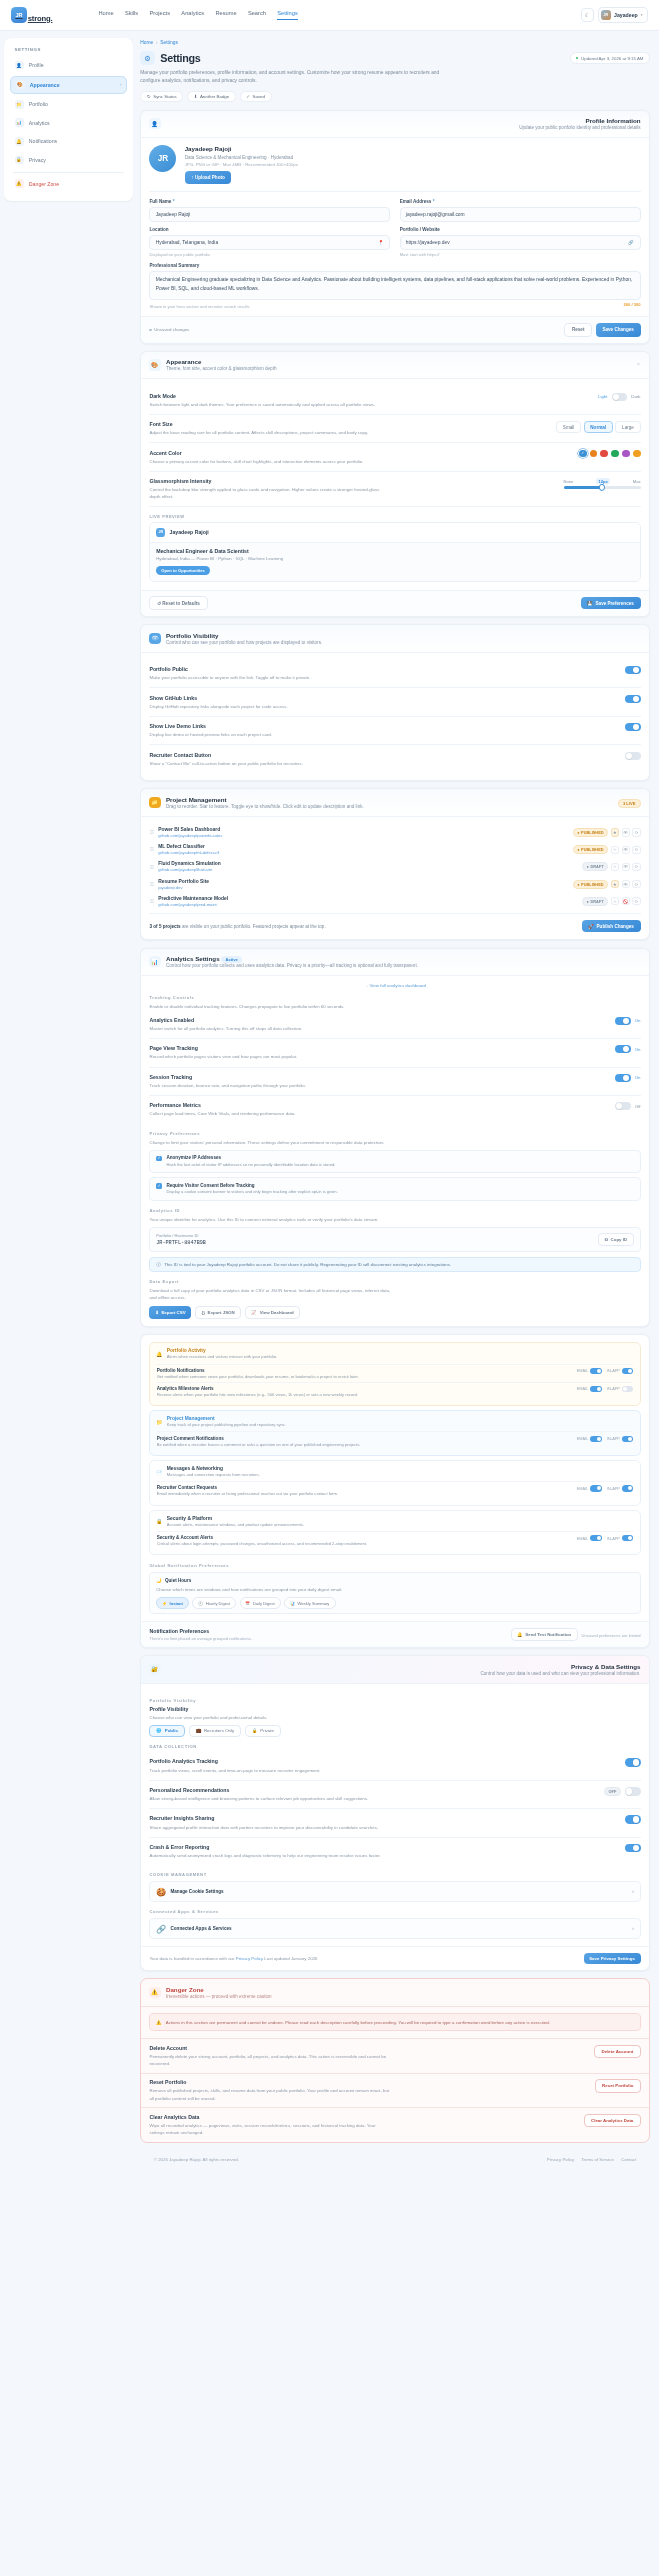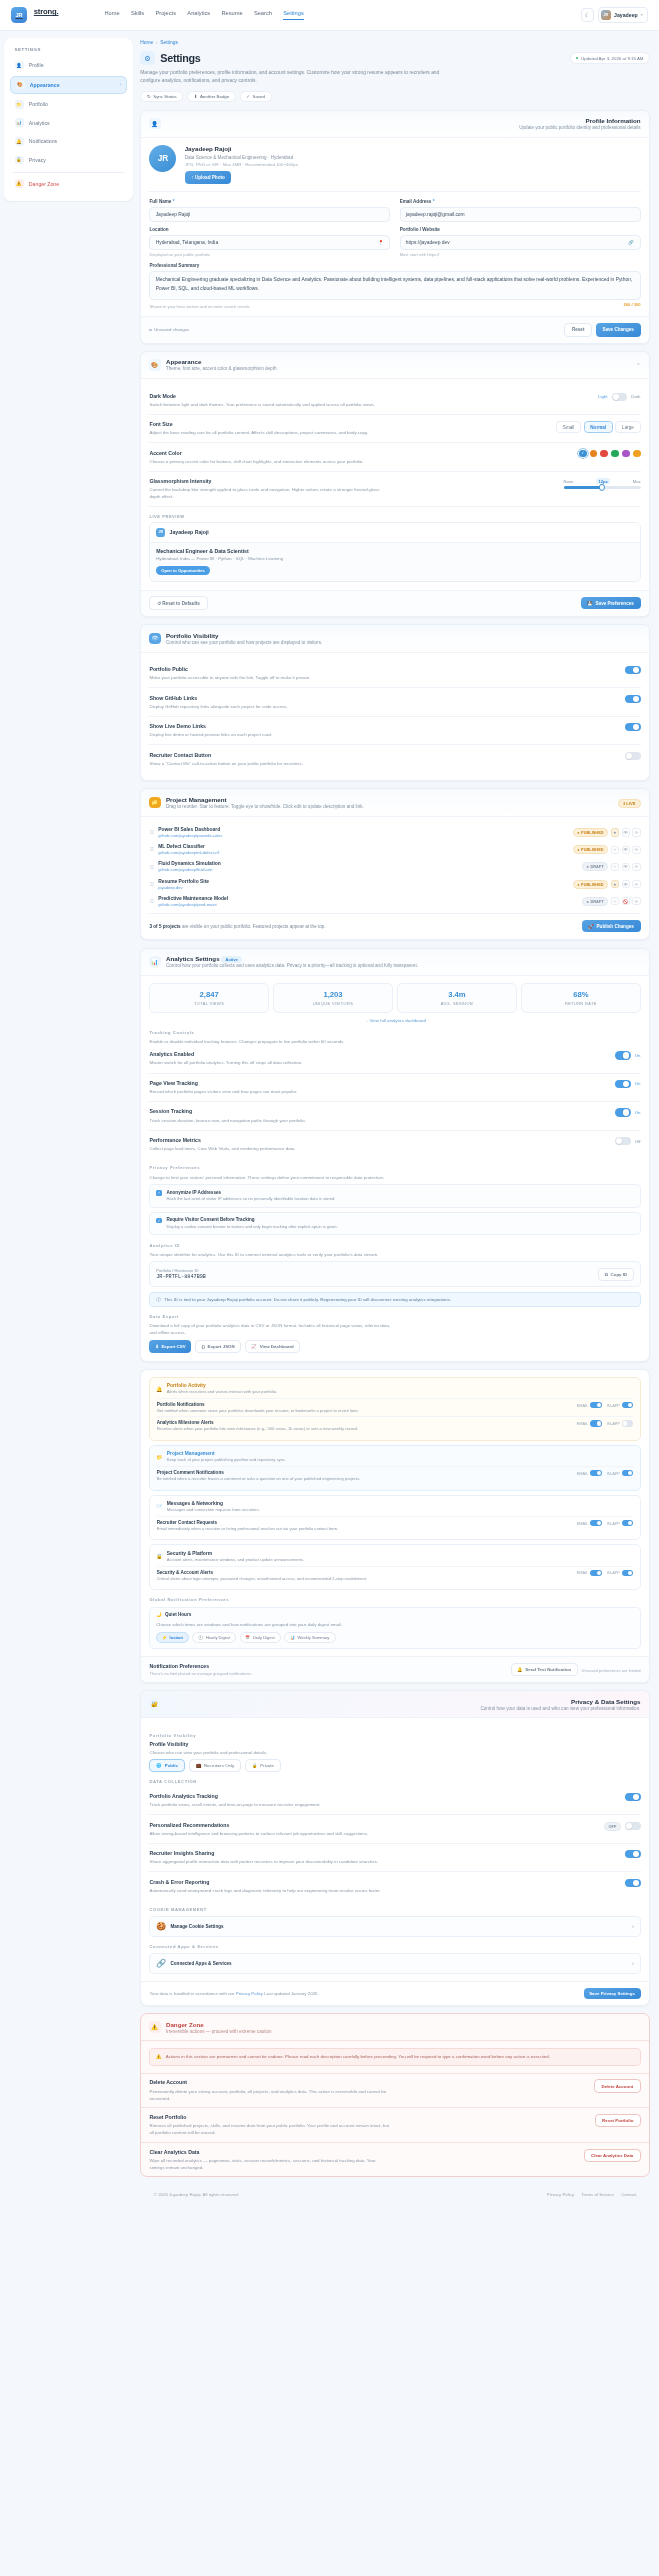--- a/index.html
+++ b/index.html
@@ -6,21 +6,21 @@
   body {
     font-family: "Liberation Sans", sans-serif;
     background: #f4f7fb;
     color: #2c3e50;
     width: 659px;
   }
   .nav {
     height: 31px; background: #ffffff; display: flex; align-items: center;
     padding: 0 11.3px; border-bottom: 0.5px solid #e8eef5; position: relative;
   }
-  .brand { display: flex; align-items: flex-start; gap: 7px; text-decoration: underline; }
+  .brand { display: flex; align-items: flex-end; gap: 1px; text-decoration: underline; }
   .brand-logo {
     width: 15.5px; height: 15.5px; border-radius: 4.6px;
     background: linear-gradient(160deg,#5aa9ea,#3b82d6);
     color: #fff; font-size: 5.7px; font-weight: bold;
     display: flex; align-items: center; justify-content: center;
   }
   .brand-name { font-size: 7.7px; font-weight: bold; color: #1f2d3d; letter-spacing: -0.2px; }
   .nav-links { display: flex; gap: 11.3px; margin-left: 46px; }
   .nav-link { font-size: 5.7px; color: #5b6b7c; padding-bottom: 2.1px; cursor: pointer; }
   .nav-link.active { color: #2f86d8; border-bottom: 1px solid #2f86d8; }
@@ -692,38 +692,20 @@
 
     <div class="card">
       <div class="card-head">
         <div class="card-ico">📊</div>
         <div>
           <div class="card-title"><span>Analytics Settings</span> <span class="badge-active">Active</span></div>
           <div class="card-sub">Control how your portfolio collects and uses analytics data. Privacy is a priority—all tracking is optional and fully transparent.</div>
         </div>
       </div>
       <div class="card-body">
-        <div class="stats" id="stats">
-            <div class="stat">
-              <div class="stat-v">2,847</div>
-              <div class="stat-l">TOTAL VIEWS</div>
-            </div>
-            <div class="stat">
-              <div class="stat-v">1,203</div>
-              <div class="stat-l">UNIQUE VISITORS</div>
-            </div>
-            <div class="stat">
-              <div class="stat-v">3.4m</div>
-              <div class="stat-l">AVG. SESSION</div>
-            </div>
-            <div class="stat">
-              <div class="stat-v">68%</div>
-              <div class="stat-l">RETURN RATE</div>
-            </div>
-          </div>
         <div class="link-sm">→ View full analytics dashboard</div>
 
         <div class="sec-label">Tracking Controls</div>
         <div class="s-desc">Enable or disable individual tracking features. Changes propagate to live portfolio within 60 seconds.</div>
         <div id="trackrows">
             <div class="setting-row">
               <div>
                 <div class="s-name">Analytics Enabled</div>
                 <div class="s-desc">Master switch for all portfolio analytics. Turning this off stops all data collection.</div>
               </div>

